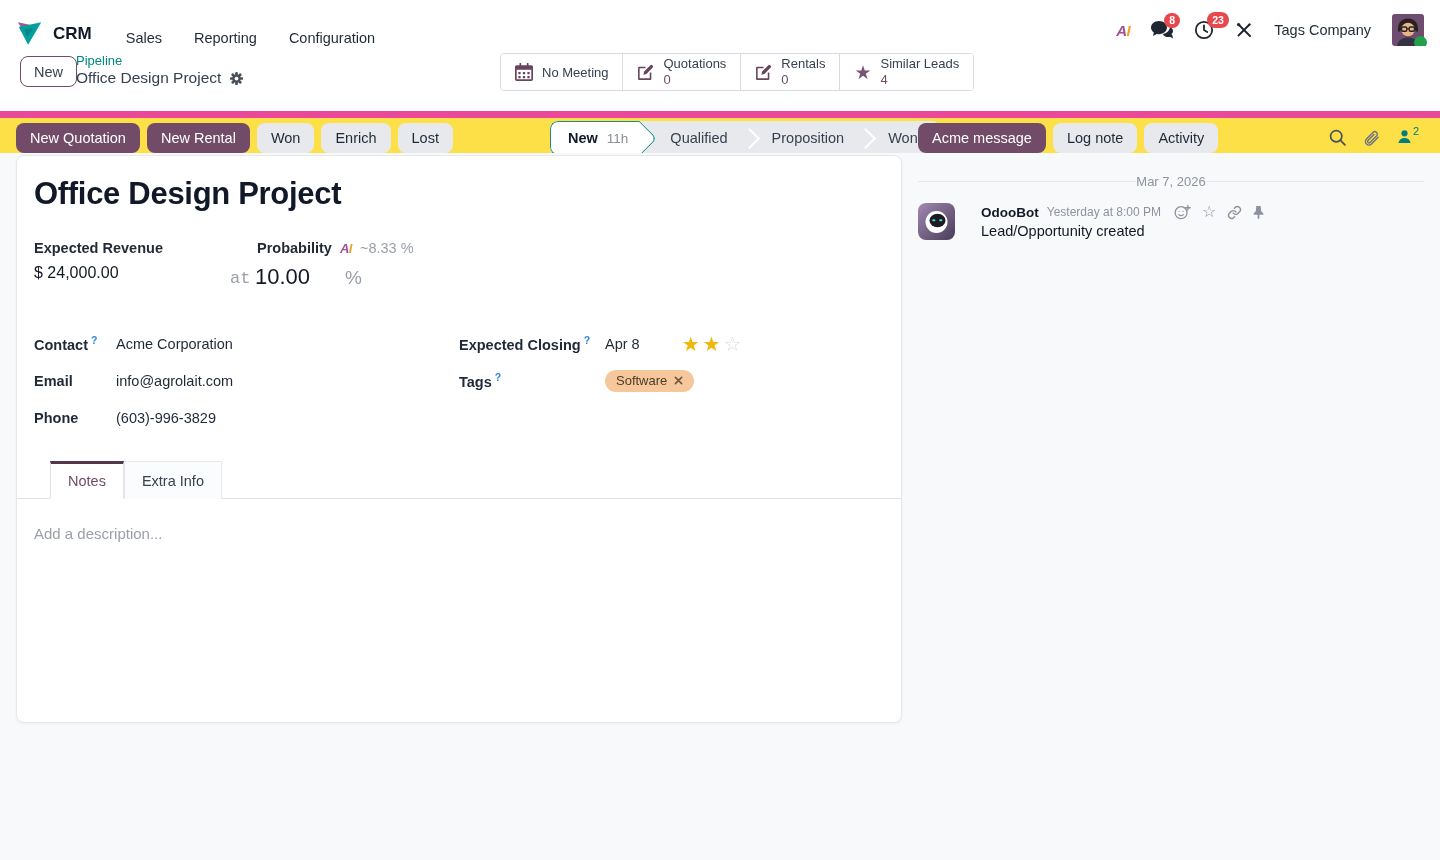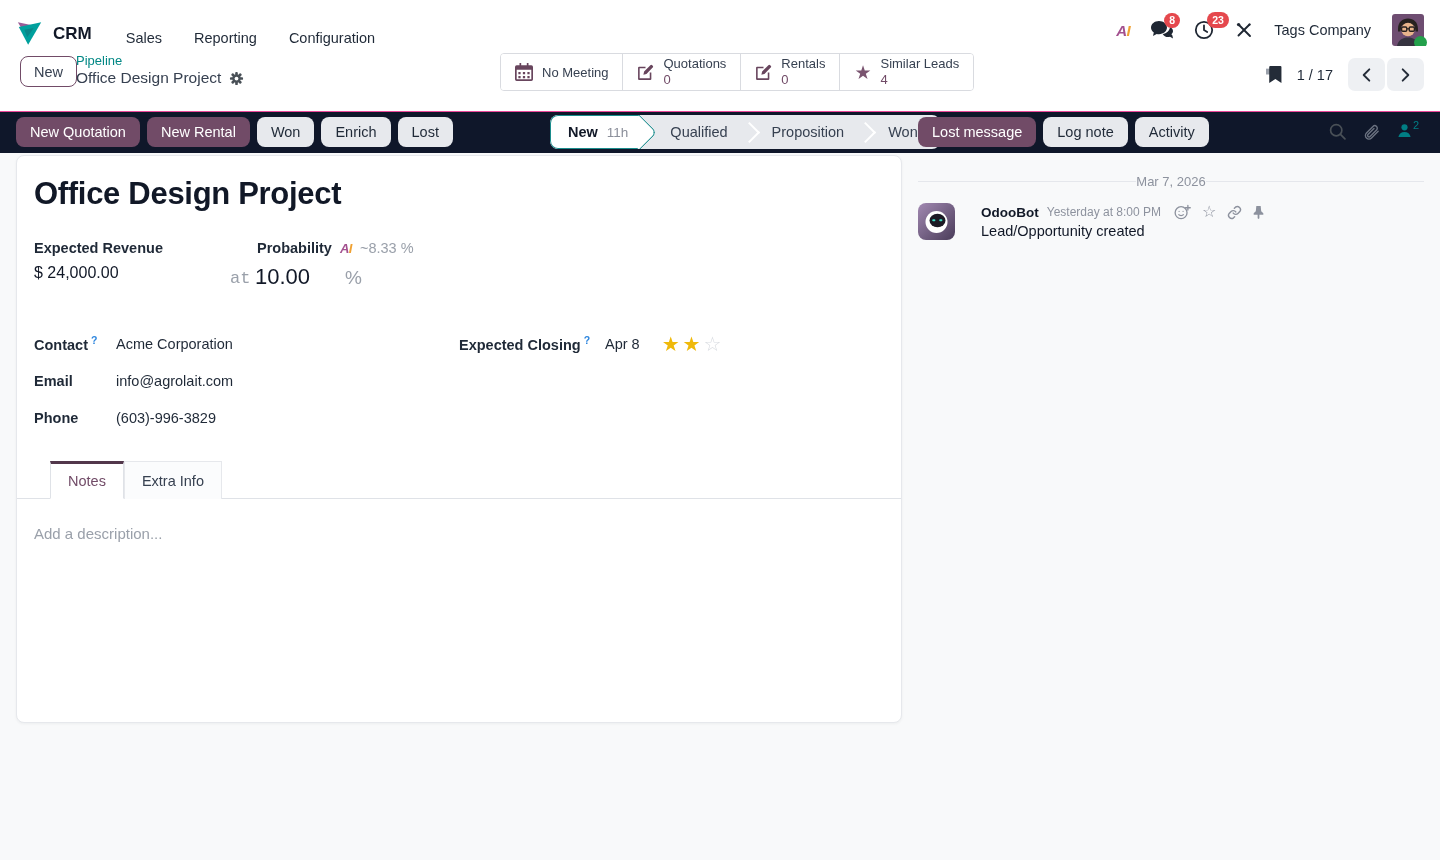--- a/index.html
+++ b/index.html
@@ -51,21 +51,21 @@
 
   .pager { position:absolute; right:16px; top:12px; display:flex; align-items:center; gap:15px; }
   .bookmark { cursor:pointer; }
   .pager-value { color:#1f2937; }
   .pager-btns { display:flex; gap:2px; }
   .pager-btn { width:37px; height:33px; background:#eef0f3; border:none; border-radius:7px;
     display:flex; align-items:center; justify-content:center; cursor:pointer; }
 
   
   .action-bar { position:absolute; top:111px; left:0; right:0; height:56px;
-    background:#0f172a; border-top:1px solid #ec4899; border-bottom:1px solid #e3e5e9; }
+    background:#fde047; border-top:7px solid #ec4899; border-bottom:1px solid #e3e5e9; }
   .left-actions { position:absolute; left:16px; top:5px; display:flex; gap:7px; }
   .btn { height:30px; padding:0 14px; border-radius:8px; border:none;
     font-family:inherit; font-size:14.5px; font-weight:500;
     display:flex; align-items:center; cursor:pointer; }
   .btn-primary { background:#714B67; color:#fff; }
   .btn-light { background:#e7e9ed; color:#1f2937; }
 
   .stages { position:absolute; left:550px; top:3px; height:34px; display:flex;
     background:#e7e9ed; border-radius:8px; align-items:stretch; overflow:hidden; }
   .stage { position:relative; display:flex; align-items:center; padding:0 22px;
@@ -110,21 +110,21 @@
   .frow { display:flex; align-items:center; min-height:23px; }
   .fcol.c1 .flabel { width:82px; }
   .fcol.c2 .flabel { width:146px; }
   .flabel { font-weight:600; color:#1f2937; flex-shrink:0; }
   .help { color:#2E86DE; font-size:10.5px; font-weight:600; vertical-align:super; margin-left:3px; }
   .fvalue { color:#1f2937; cursor:text; }
   .sp-value { display:flex; align-items:center; gap:7px; cursor:pointer; }
   .stars { margin-left:22px; display:flex; gap:3px; font-size:20px; line-height:1; }
   .star { cursor:pointer; color:#d9dce1; }
   .star.filled { color:#EFB90B; }
-  .closing-row { display:flex; align-items:center; }
+  .closing-row { display:flex; align-items:center;gap:20px; }
   .tag-pill { display:inline-flex; align-items:center; gap:7px; background:#F6C79B;
     border-radius:20px; padding:3.5px 11px; font-size:13px; color:#4A3B2A; cursor:pointer; }
   .tag-x { cursor:pointer; }
 
   .tabs { margin-top:31px; margin-left:-17px; margin-right:-17px; padding:0 33px;
     border-bottom:1px solid #dfe2e7; display:flex; }
   .tab { height:38px; display:flex; align-items:center; padding:0 17px; cursor:pointer;
     position:relative; top:1px; }
   .tab-active { background:#fff; border:1px solid #dfe2e7; border-bottom:1px solid #fff;
     border-top:3px solid #52374B; color:#714B67; font-weight:500; }
@@ -263,41 +263,20 @@
     </div>
     <div class="stat-btn">
       <span class="stat-star">★</span>
       <span class="stat-text">
         <span>Similar Leads</span>
         <span class="stat-count">4</span>
       </span>
     </div>
   </div>
 
-  <div class="pager">
-    <span class="bookmark">
-      <svg width="16" height="17" viewBox="0 0 15 16">
-        <rect x="0" y="2.5" width="5" height="5.5" fill="#9aa0aa"></rect>
-        <path d="M4 0h9.5a1 1 0 0 1 1 1v15l-5.7-3.8L3 16V1a1 1 0 0 1 1-1z" fill="#242c38"></path>
-      </svg>
-    </span>
-    <span class="pager-value">1 / 17</span>
-    <span class="pager-btns">
-      <button class="pager-btn">
-        <svg width="9" height="14" viewBox="0 0 8 12" fill="none" stroke="#242c38" stroke-width="1.7" stroke-linecap="round" stroke-linejoin="round">
-            <path d="M6.5 1 1.5 6l5 5"></path>
-          </svg>
-      </button>
-      <button class="pager-btn">
-        <svg width="9" height="14" viewBox="0 0 8 12" fill="none" stroke="#242c38" stroke-width="1.7" stroke-linecap="round" stroke-linejoin="round">
-            <path d="M1.5 1l5 5-5 5"></path>
-          </svg>
-      </button>
-    </span>
-  </div>
 </div>
 
 <div class="action-bar">
   <div class="left-actions">
     <button class="btn btn-primary">New Quotation</button>
     <button class="btn btn-primary">New Rental</button>
     <button class="btn btn-light">Won</button>
     <button class="btn btn-light">Enrich</button>
     <button class="btn btn-light">Lost</button>
   </div>
@@ -306,21 +285,21 @@
     <div class="stage-active">
       <span class="lbl">New</span>
       <span class="dur">11h</span>
     </div>
     <div class="stage sep" style="padding-left:30px">Qualified</div>
     <div class="stage sep">Proposition</div>
     <div class="stage">Won</div>
   </div>
 
   <div class="chat-actions">
-    <button class="btn btn-primary">Lost message</button>
+    <button class="btn btn-primary">Acme message</button>
     <button class="btn btn-light">Log note</button>
     <button class="btn btn-light">Activity</button>
   </div>
 
   <div class="chat-icons">
     <span class="chat-icon">
       <svg width="17" height="17" viewBox="0 0 16 16" fill="none" stroke="#495057" stroke-width="1.6">
         <circle cx="6.8" cy="6.8" r="5.3"></circle>
           <path d="M10.8 10.8 15 15" stroke-linecap="round"></path>
       </svg>
@@ -375,20 +354,31 @@
       </div>
       <div class="fcol c2">
         <div class="frow">
           <span class="flabel"><span>Expected Closing</span><sup class="help">?</sup></span>
           <span class="closing-row">
             <span class="fvalue">Apr 8</span>
             <span class="stars">
               <span class="star filled">★</span>
               <span class="star filled">★</span>
               <span class="star">☆</span>
+            </span>
+          </span>
+        </div>
+        <div class="frow">
+          <span class="flabel"><span>Tags</span><sup class="help">?</sup></span>
+          <span class="tag-pill">
+            <span>Software</span>
+            <span class="tag-x">
+              <svg width="9" height="9" viewBox="0 0 10 10" stroke="#6d553d" stroke-width="1.7" stroke-linecap="round">
+                  <path d="M1.5 1.5l7 7M8.5 1.5l-7 7"></path>
+                </svg>
             </span>
           </span>
         </div>
       </div>
     </div>
 
     <div class="tabs">
       <div class="tab tab-active">Notes</div>
       <div class="tab tab-inactive">Extra Info</div>
     </div>

